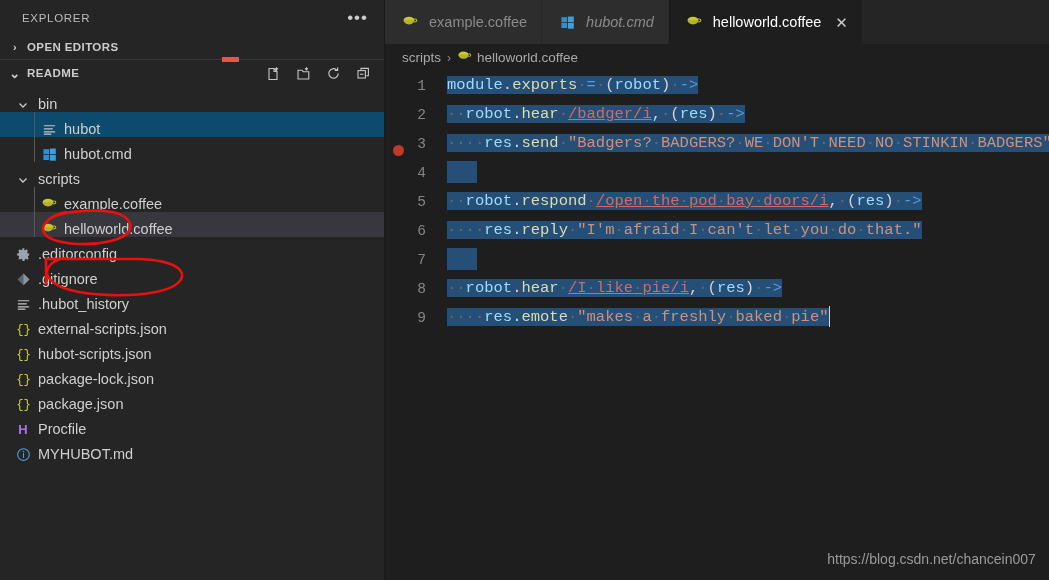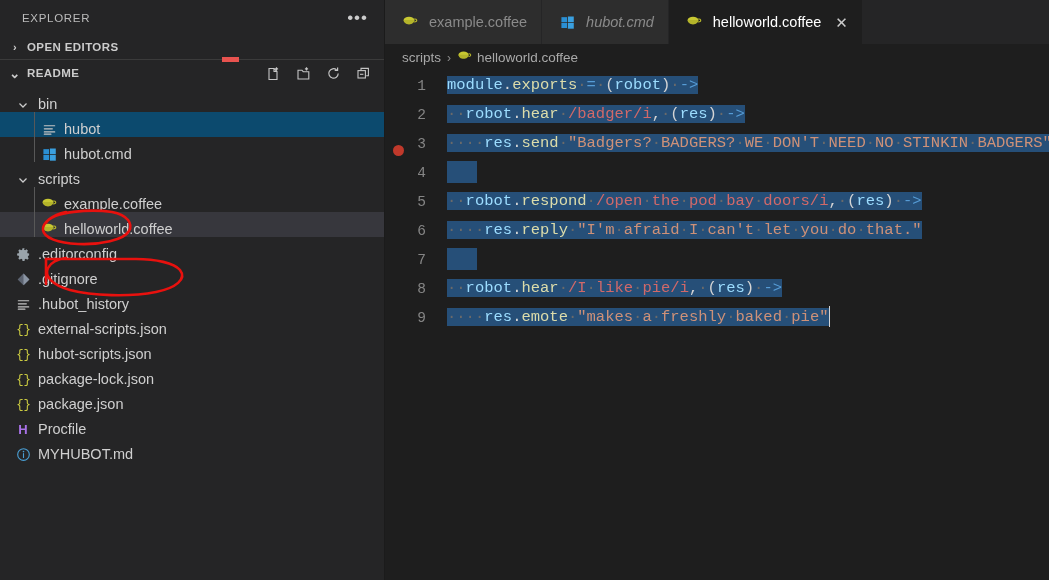--- a/index.html
+++ b/index.html
@@ -88,21 +88,21 @@
   .cursor {
     display:inline-block; width:1.5px; height:21px; background:#d4d4d4;
     vertical-align:middle; margin-bottom:1px;
   }
   
   .t-var   { color:#9cdcfe; }
   .t-prop  { color:#dcdcaa; }
   .t-punct { color:#d4d4d4; }
   .t-op    { color:#569cd6; }
   .t-str   { color:#ce9178; }
-  .t-rgx   { color:#d16969; }
+  .t-rgx   { color:#d16969;text-decoration:underline; }
   .ws      { color:#6a6a6a; }
 
   .watermark {
     position:absolute; right:16px; bottom:13px;
     font-size:14px; color:#9a9a9a;
   }
 
   
   .annot { position:absolute; left:0; top:0; width:1049px; height:580px; pointer-events:none; }
 </style>
@@ -416,20 +416,21 @@
         <div class="cline">
           <div class="gutter">8</div>
           <div class="ctext"><span class="sel-bg"><span class="ws">··</span><span class="t-var">robot</span><span class="t-punct">.</span><span class="t-prop">hear</span><span class="ws">·</span><span class="t-rgx">/I<span class="ws">·</span>like<span class="ws">·</span>pie/i</span><span class="t-punct">,</span><span class="ws">·</span><span class="t-punct">(</span><span class="t-var">res</span><span class="t-punct">)</span><span class="ws">·</span><span class="t-op">-&gt;</span></span></div>
         </div>
         <div class="cline">
           <div class="gutter">9</div>
           <div class="ctext"><span class="sel-bg"><span class="ws">····</span><span class="t-var">res</span><span class="t-punct">.</span><span class="t-prop">emote</span><span class="ws">·</span><span class="t-str">"makes<span class="ws">·</span>a<span class="ws">·</span>freshly<span class="ws">·</span>baked<span class="ws">·</span>pie"</span></span><span class="cursor"></span></div>
         </div>
       </div>
 
+    <div class="watermark">https://blog.csdn.net/chancein007</div>
   </div>
 
   <svg class="annot">
 
     <path d="M46,223 C52,211 92,209 112,212 C128,215 133,224 129,231
              C124,240 100,245 78,244 C58,243 44,238 43,230
              C42,223 52,215 66,212" fill="none" stroke="#e8110e" stroke-width="2.6" stroke-linecap="round"></path>
 
     <path d="M46,259 L136,259 C156,259 174,263 180,270
              C187,279 176,288 156,292 C130,297 92,296 70,290

